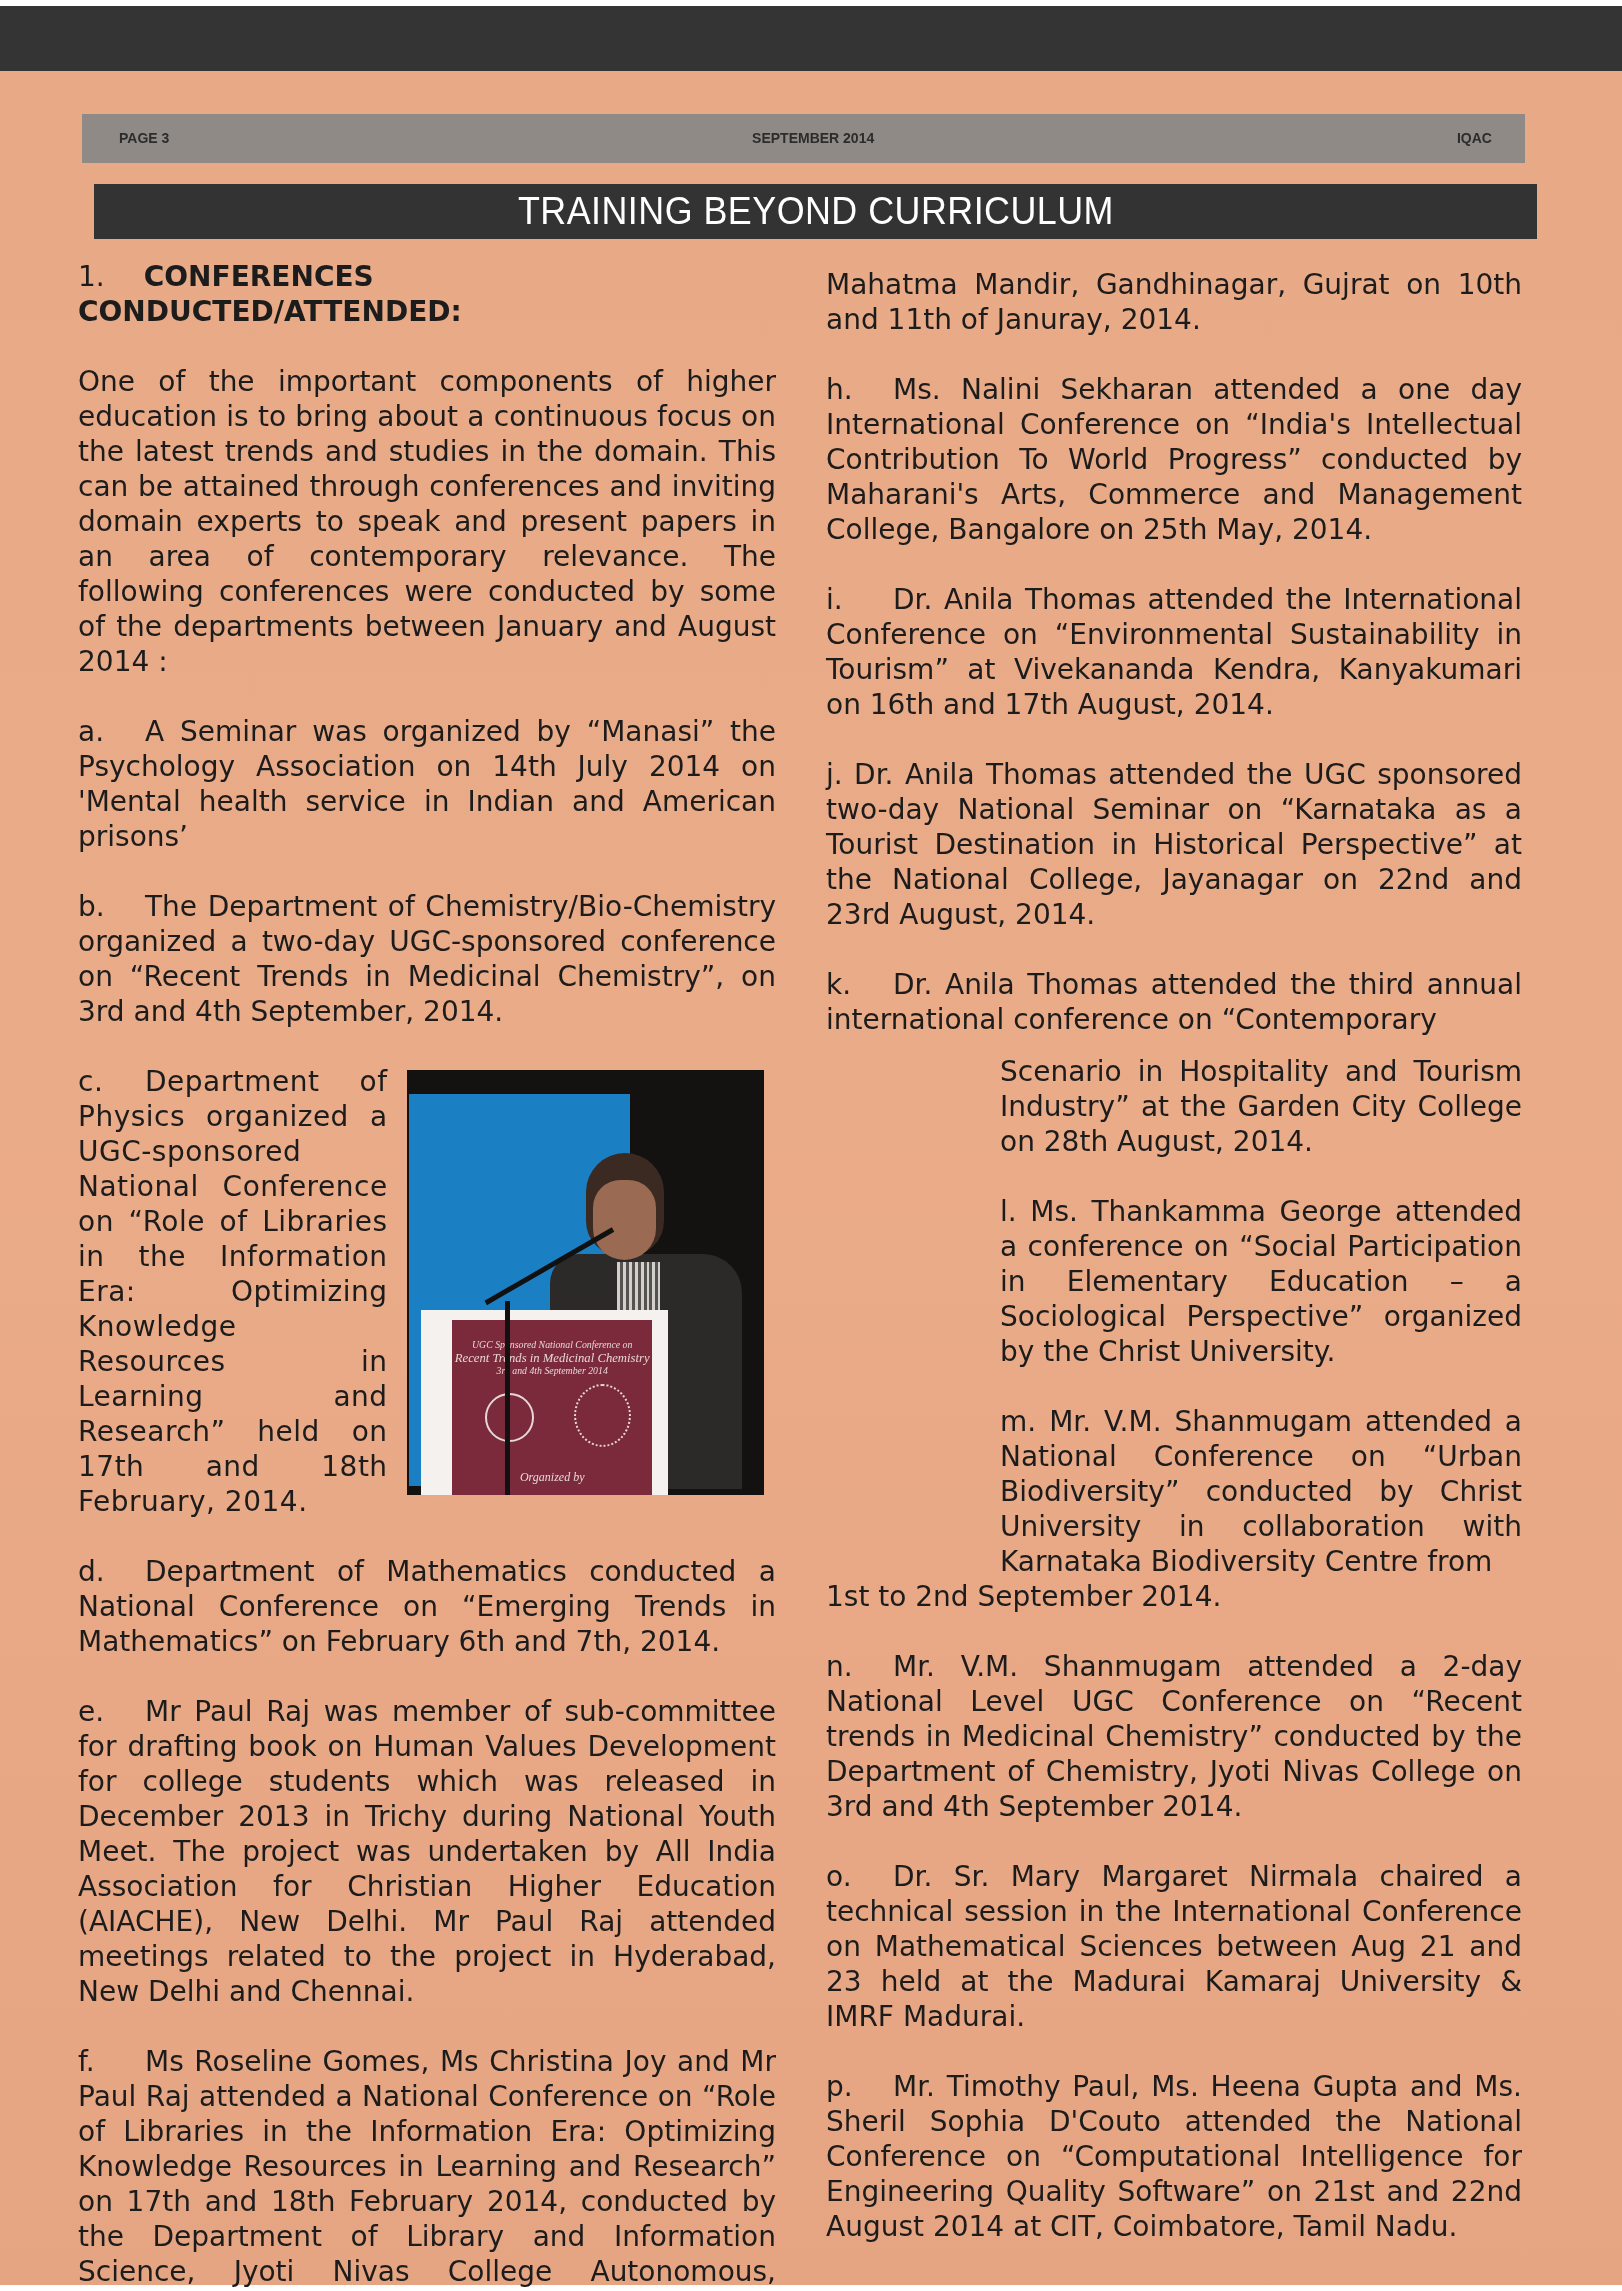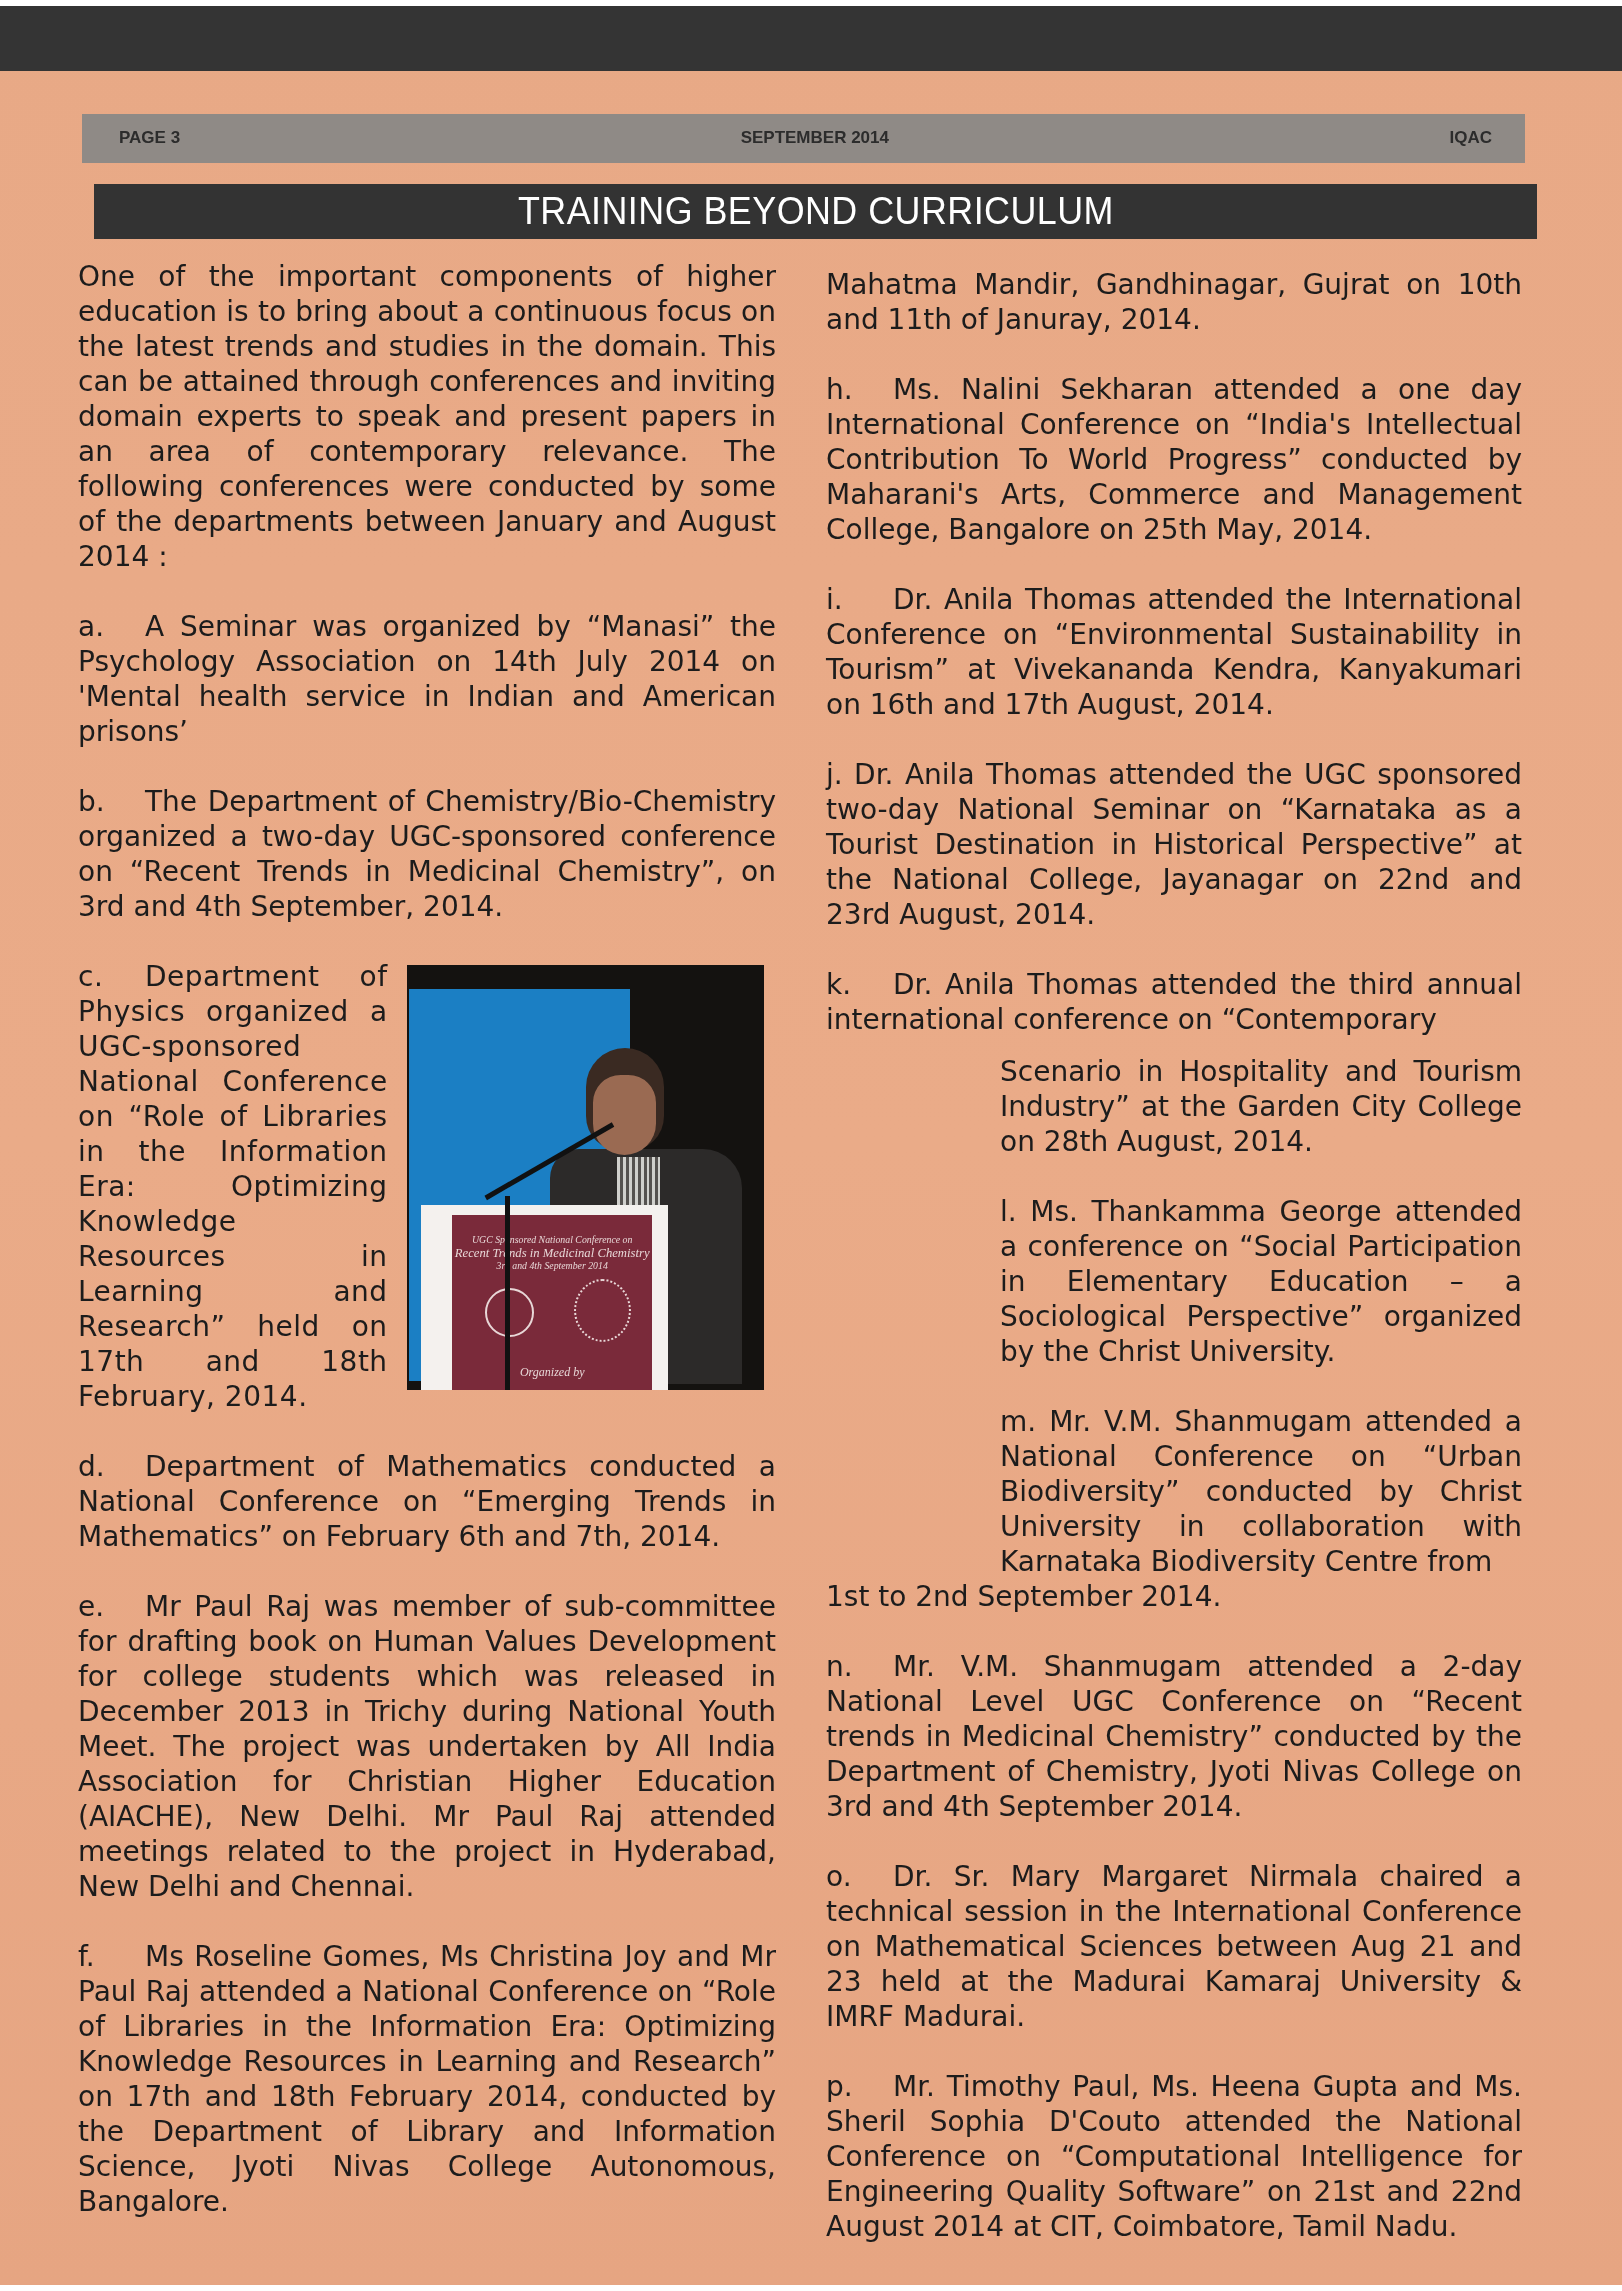--- a/index.html
+++ b/index.html
@@ -18,21 +18,21 @@
   .topband {
     position: absolute; left: 0; top: 0; width: 1622px; height: 65px;
     background: #343434;
   }
   .header-bar {
     position: absolute; left: 82px; top: 108px; width: 1443px; height: 49px;
     background: #8f8a86;
     display: flex; align-items: center; justify-content: space-between;
     box-sizing: border-box; padding: 0 33px 0 37px;
     font-family: "Liberation Sans", sans-serif; font-weight: bold;
-    font-size: 17px; color: #2c2c2c; letter-spacing: 0px;
+    font-size: 14px; color: #2c2c2c; letter-spacing: 0px;
   }
   .title-bar {
     position: absolute; left: 94px; top: 178px; width: 1443px; height: 55px;
     background: #333333;
     display: flex; align-items: center; justify-content: center;
   }
   .title-bar span {
     color: #ffffff; font-family: "Liberation Sans", sans-serif;
     font-size: 39px; letter-spacing: 0.5px; transform: scaleX(0.92);
   }
@@ -113,20 +113,25 @@
     <span>PAGE 3</span>
     <span>SEPTEMBER 2014</span>
     <span>IQAC</span>
   </div>
 
   <div class="title-bar">
     <span>TRAINING BEYOND CURRICULUM</span>
   </div>
 
   <div class="col col-left">
+    <div class="heading">
+      <span style="font-weight:normal">1.</span>&nbsp;&nbsp;&nbsp;
+      <span>CONFERENCES</span><br>
+      <span>CONDUCTED/ATTENDED:</span>
+    </div>
     <p>One of the important components of higher education is to bring about a continuous focus on the latest trends and studies in the domain. This can be attained through conferences and inviting domain experts to speak and present papers in an area of contemporary relevance. The following conferences were conducted by some of the departments between January and August 2014 :</p>
 
     <p><span class="lbl">a.</span><span>A Seminar was organized by “Manasi” the Psychology Association on 14th July 2014 on 'Mental health service in Indian and American prisons’</span></p>
     <p><span class="lbl">b.</span><span>The Department of Chemistry/Bio-Chemistry organized a two-day UGC-sponsored conference on “Recent Trends in Medicinal Chemistry”, on 3rd and 4th September, 2014.</span></p>
 
     <div class="photo">
       <div class="blue"></div>
       <div class="spk-body"></div>
       <div class="spk-shirt"></div>
       <div class="spk-head"></div>

